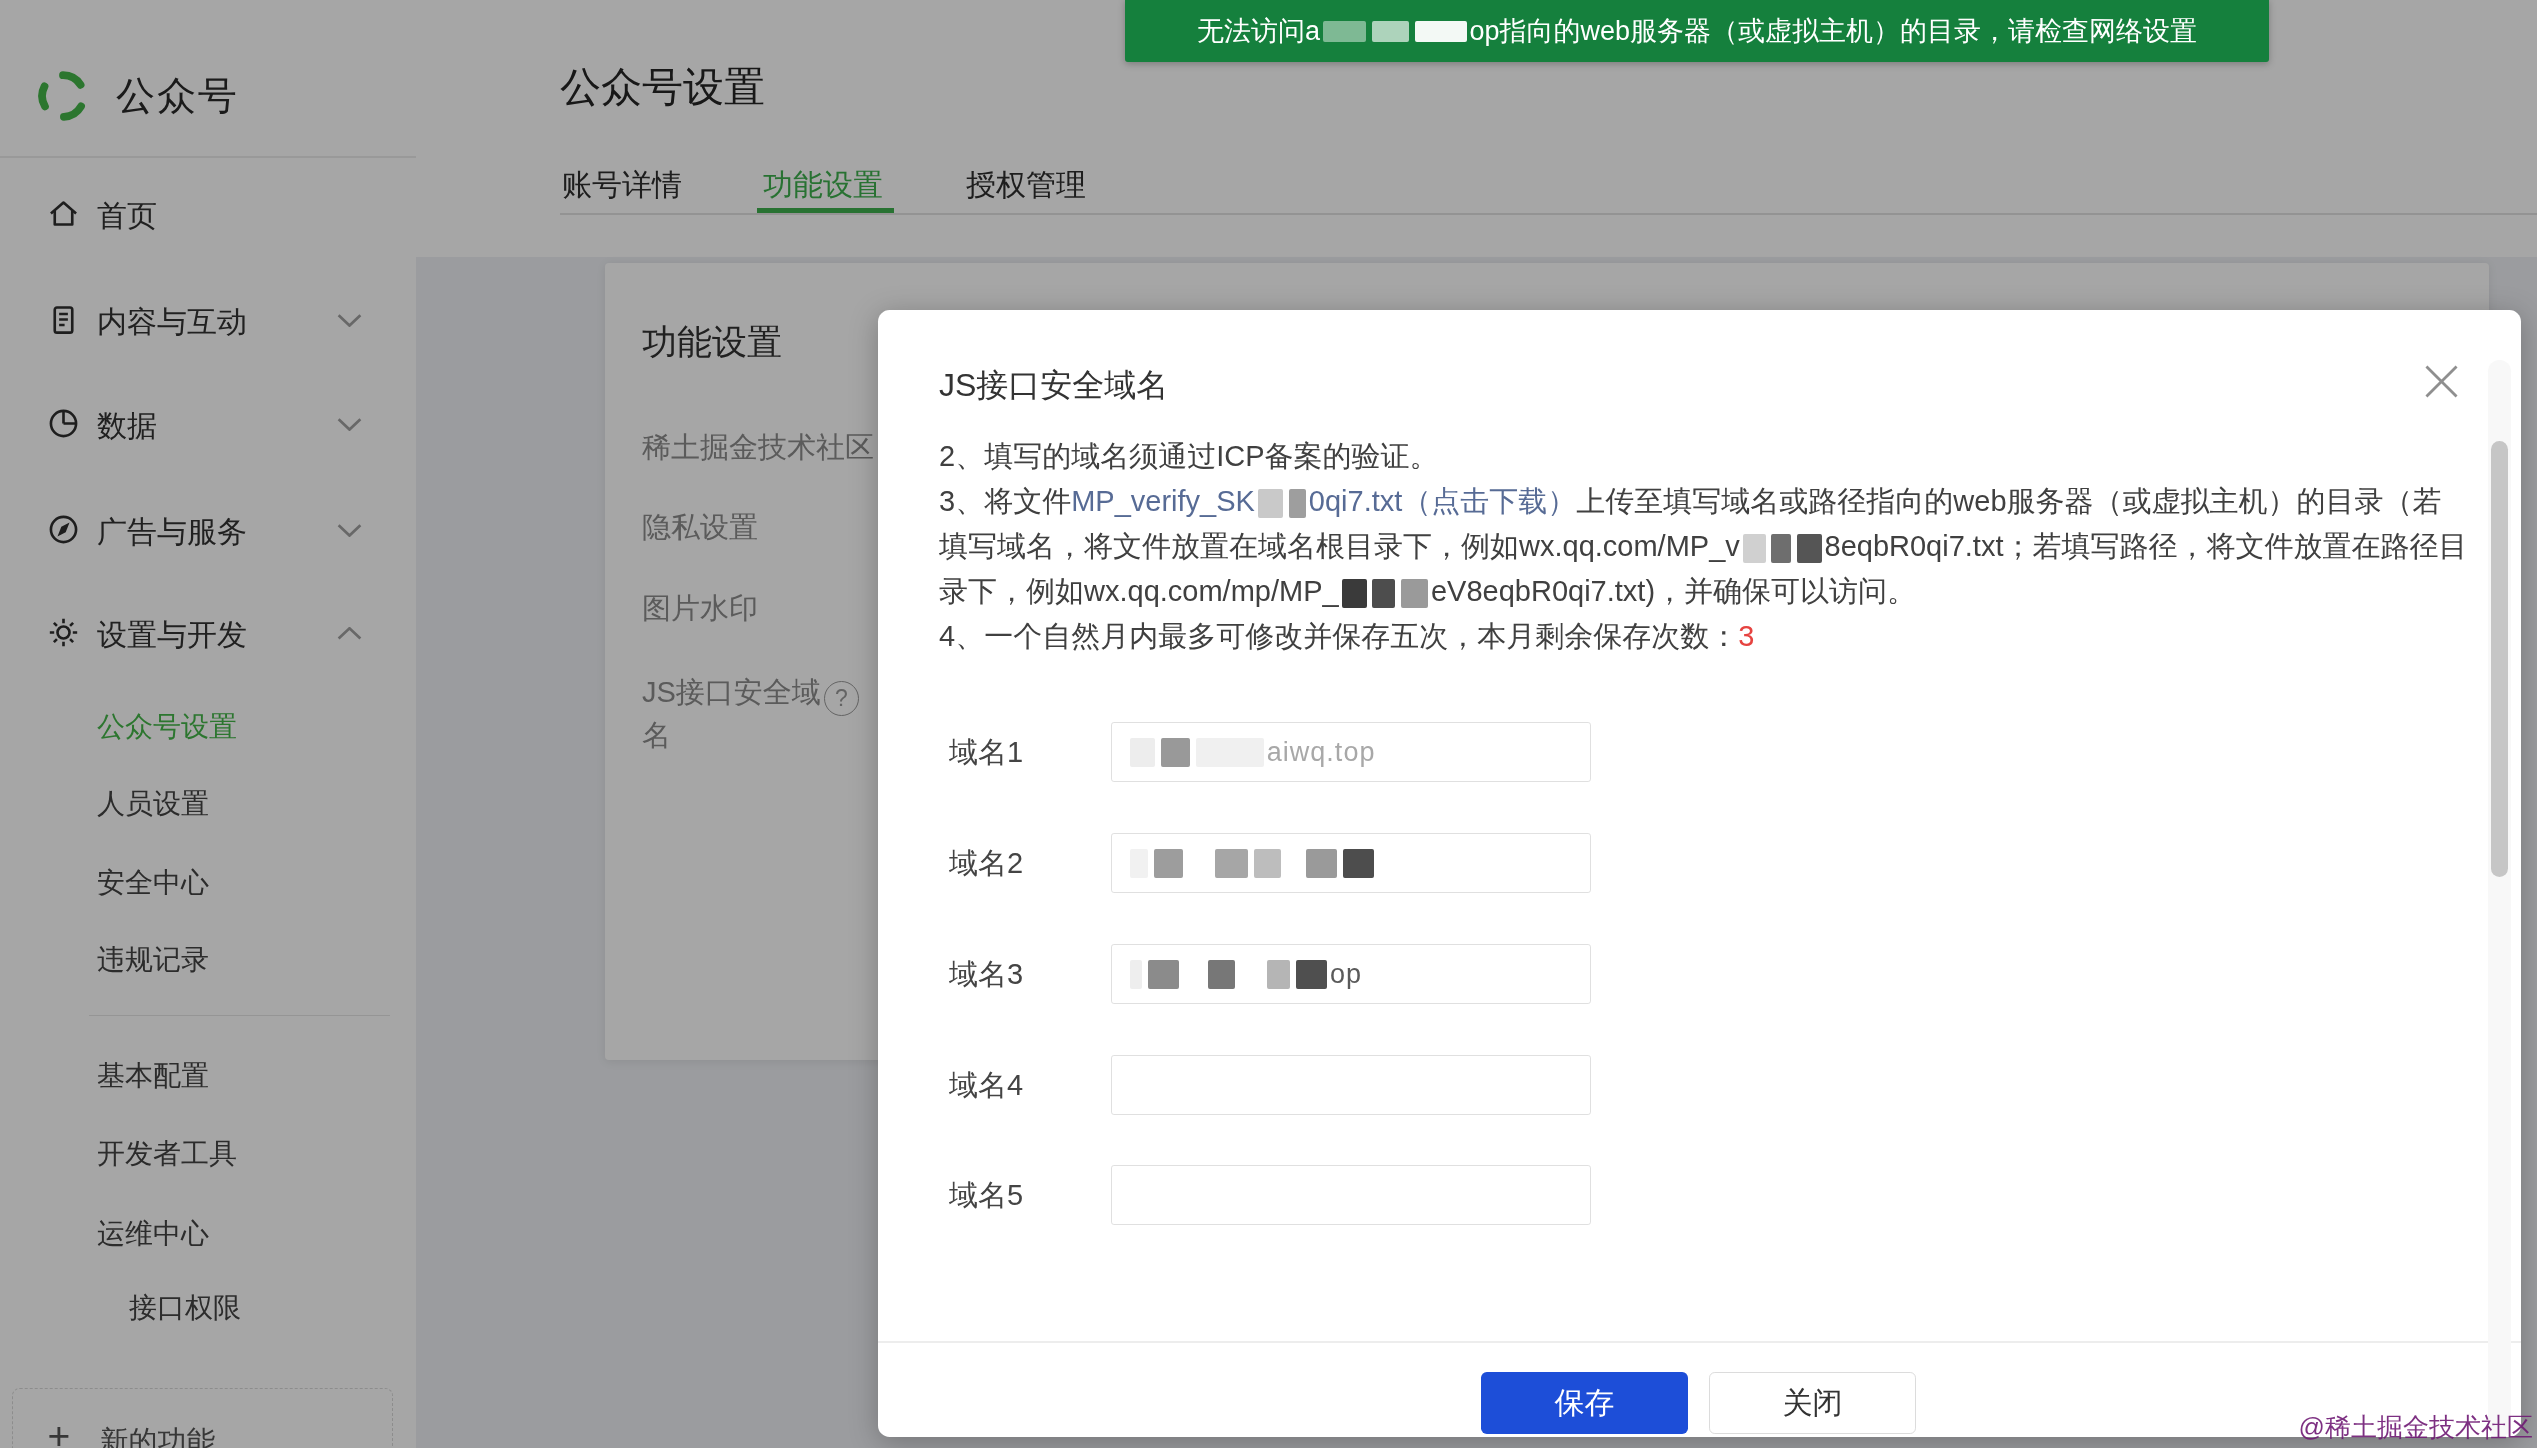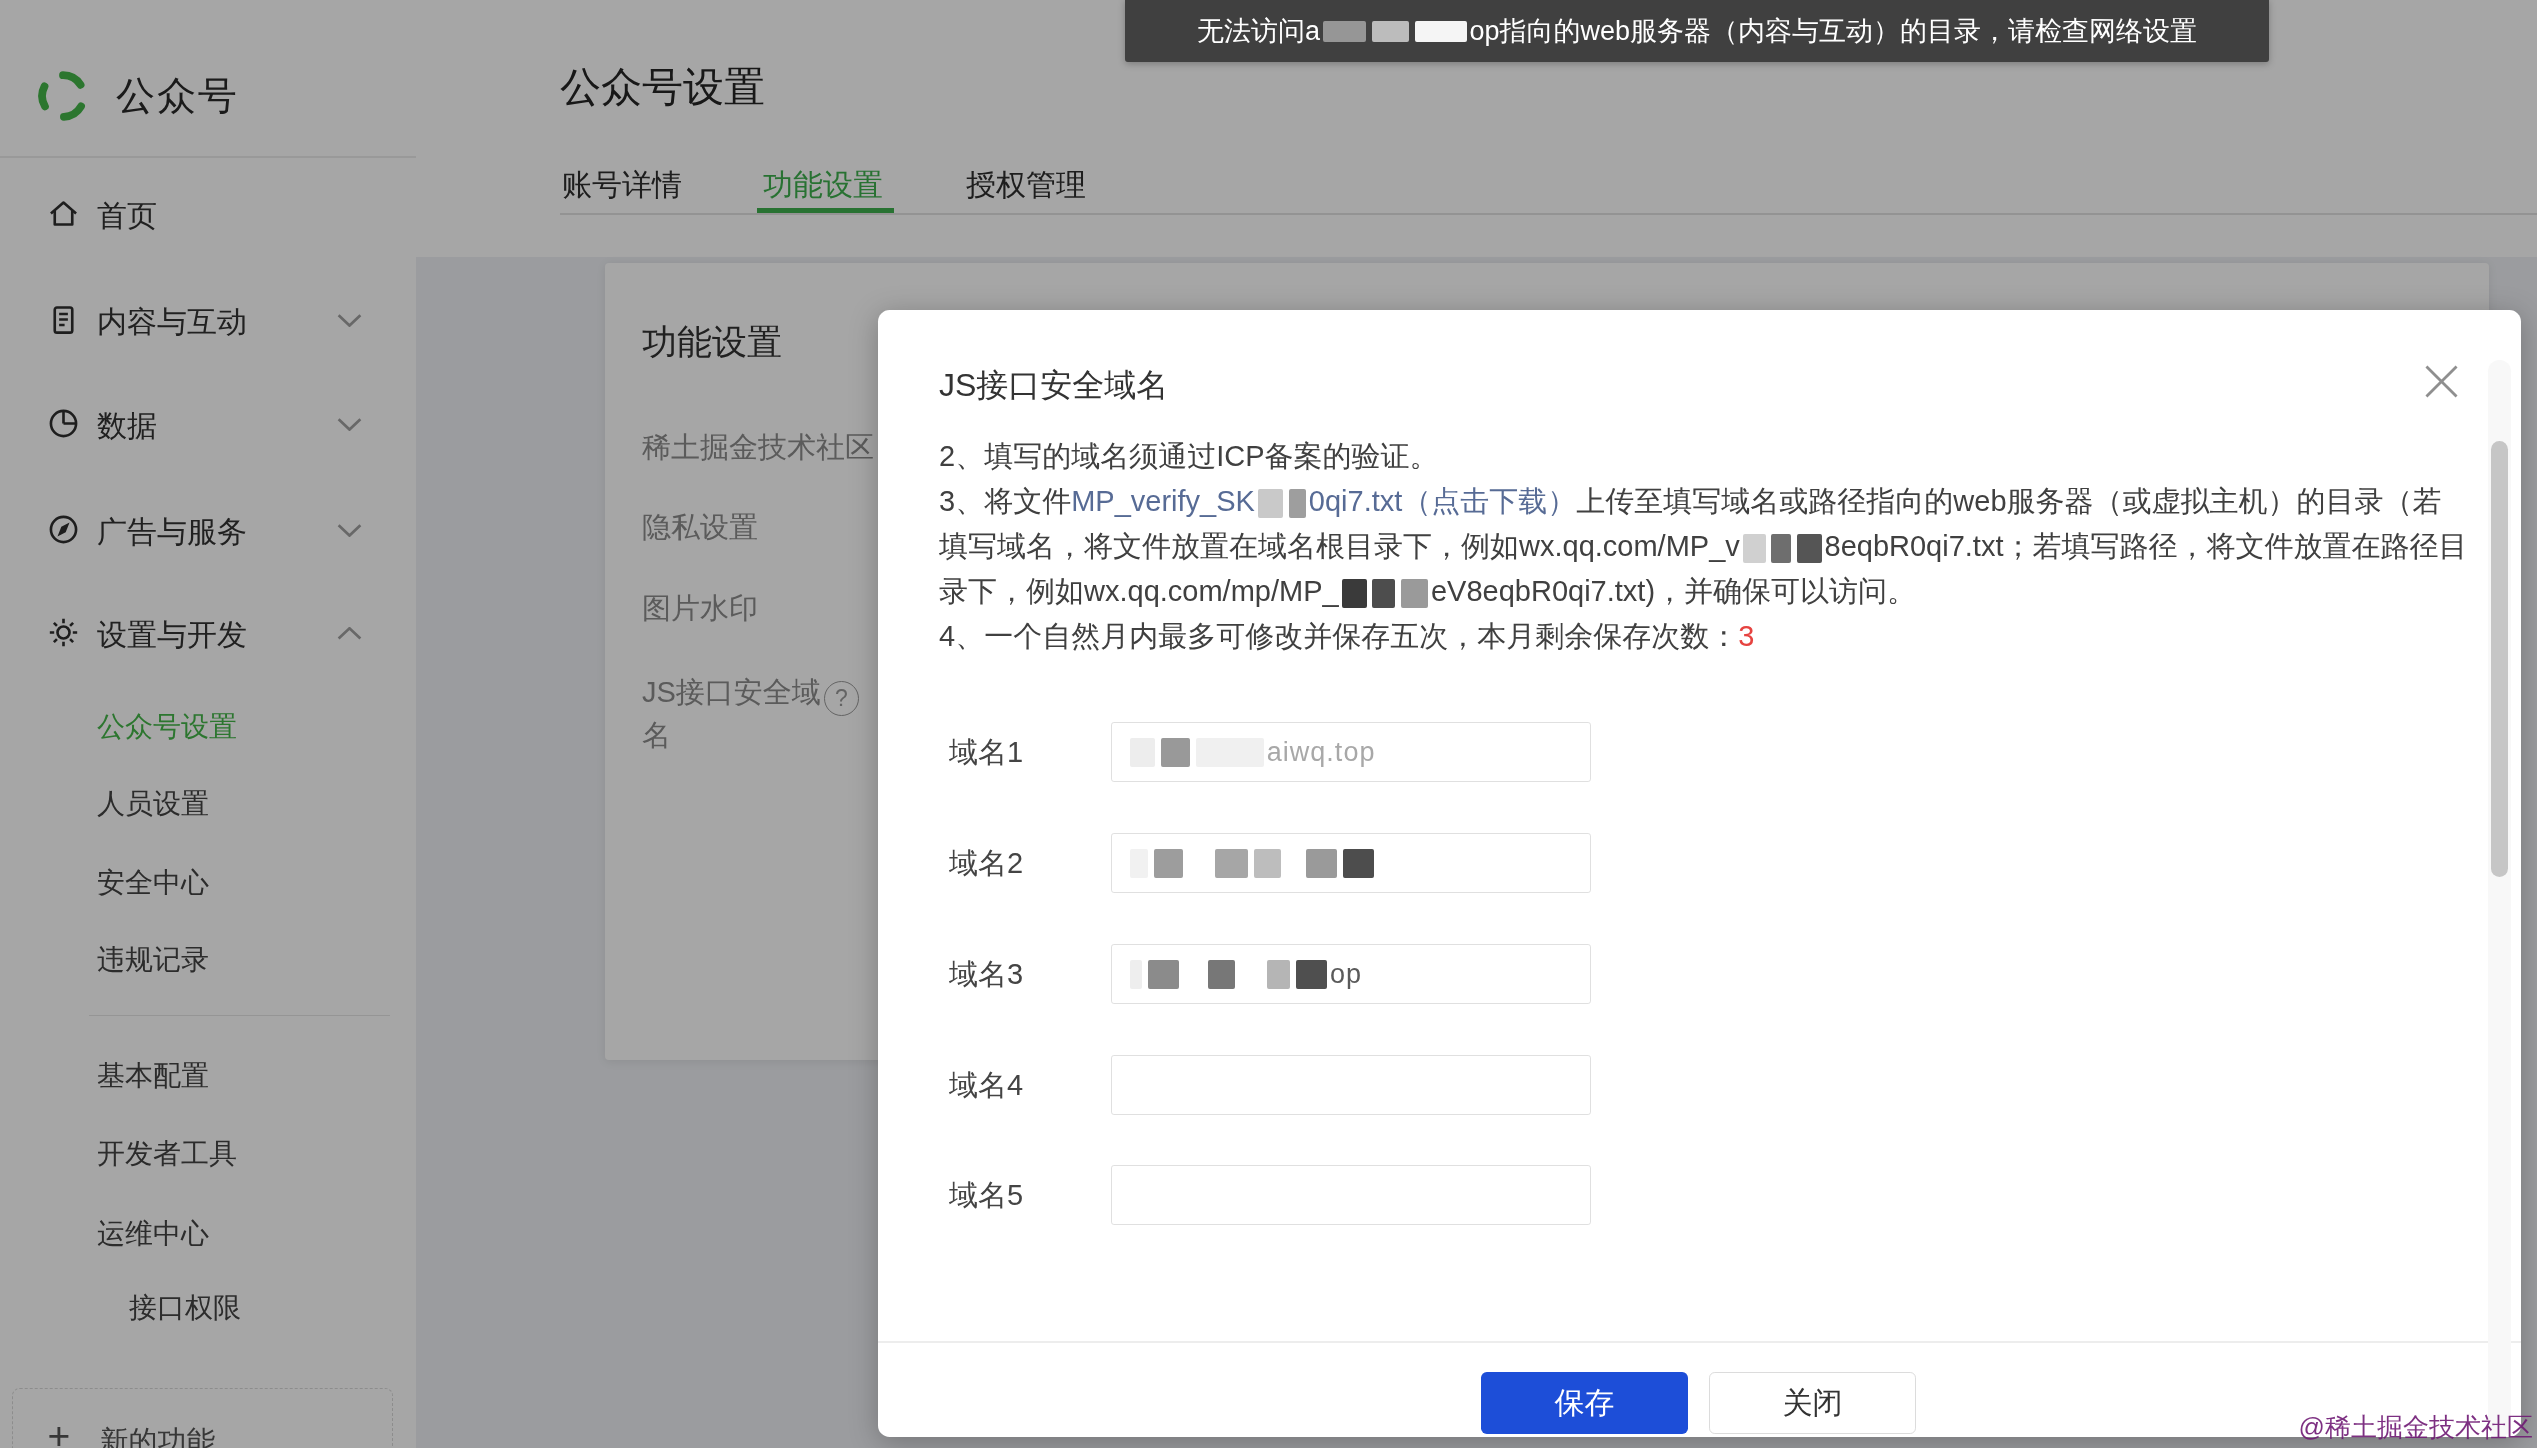--- a/index.html
+++ b/index.html
@@ -33,21 +33,21 @@
   .tab-line{position:absolute;left:560px;top:213px;width:1978px;height:1.9px;background:#e2e2e2;}
   .feature-card{position:absolute;left:605px;top:263px;width:1884px;height:797px;background:#fff;border-radius:3.9px;box-shadow:0 1.9px 9.7px rgba(0,0,0,0.08);}
   .card-title{position:absolute;left:37px;top:56px;font-size:35px;color:#333;}
   .card-row-label{position:absolute;left:37px;font-size:29px;color:#8c8c8c;line-height:43px;}
   .help-icon{position:absolute;left:219px;top:418px;width:35px;height:35px;border:1.9px solid #9a9a9a;border-radius:50%;color:#9a9a9a;font-size:23px;display:flex;align-items:center;justify-content:center;cursor:pointer;}
 
   
   .overlay{position:absolute;left:0;top:0;width:2538px;height:1449px;background:rgba(0,0,0,0.35);z-index:10;}
 
   
-  .banner{position:absolute;left:1125px;top:0;width:1144px;height:62px;background:#404040;z-index:30;
+  .banner{position:absolute;left:1125px;top:0;width:1144px;height:62px;background:#15803d;z-index:30;
           border-radius:0 0 2.9px 2.9px;display:flex;align-items:center;justify-content:center;
           color:#fff;font-size:27px;box-shadow:0 1.9px 7.7px rgba(0,0,0,0.25);white-space:nowrap;}
 
   
   .modal{position:absolute;left:878px;top:310px;width:1643px;height:1127px;background:#fff;border-radius:11.6px;z-index:20;box-shadow:0 5.8px 29px rgba(0,0,0,0.25);}
   .modal-title{position:absolute;left:61px;top:54px;font-size:32px;color:#333;}
   .modal-close{position:absolute;left:1542px;top:50px;width:43px;height:43px;cursor:pointer;}
   .modal-body{position:absolute;left:61px;top:124px;width:1530px;font-size:29px;line-height:45px;color:#404040;}
   .modal-body p{margin:0;}
   .lnk{color:#576b95;cursor:pointer;}
@@ -183,21 +183,21 @@
     <div class="help-icon">?</div>
   </div>
 
   <div class="overlay"></div>
 
   <div class="banner">
     <span>无法访问a</span>
       <span class="rd h22" style="width:43px;background:rgba(255,255,255,0.45);"></span>
       <span class="rd h22" style="width:37px;background:rgba(255,255,255,0.65);"></span>
       <span class="rd h22" style="width:52px;background:rgba(255,255,255,0.95);"></span>
-      <span>op指向的web服务器（内容与互动）的目录，请检查网络设置</span>
+      <span>op指向的web服务器（或虚拟主机）的目录，请检查网络设置</span>
   </div>
 
   <div class="modal">
     <div class="modal-title">JS接口安全域名</div>
     <svg class="modal-close" viewBox="0 0 40 40">
         <path d="M6 6 L34 34 M34 6 L6 34" stroke="#8f8f8f" stroke-width="2.6" fill="none"></path>
       </svg>
 
     <div class="modal-body">
       <p>2、填写的域名须通过ICP备案的验证。</p>

